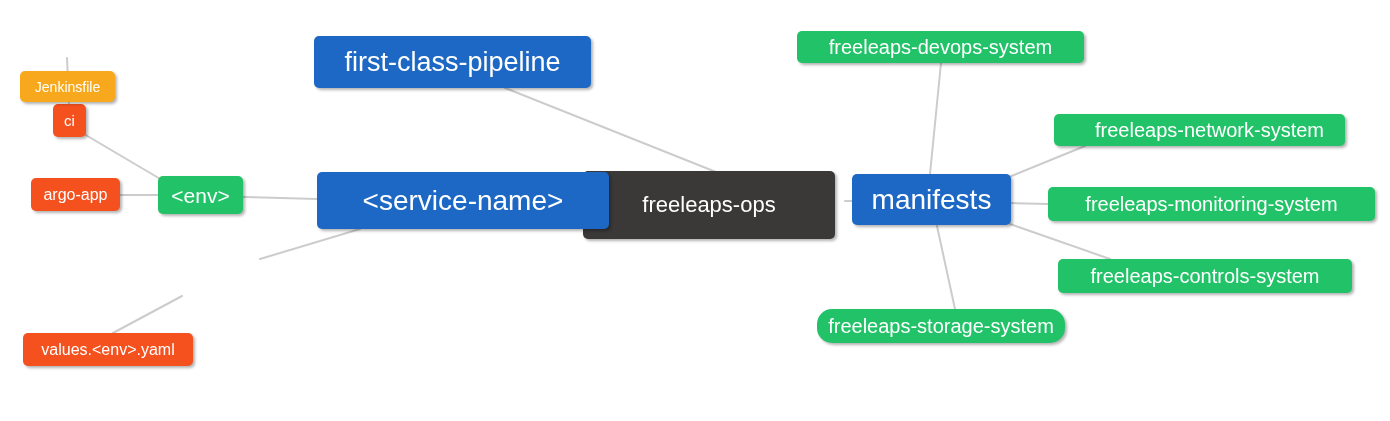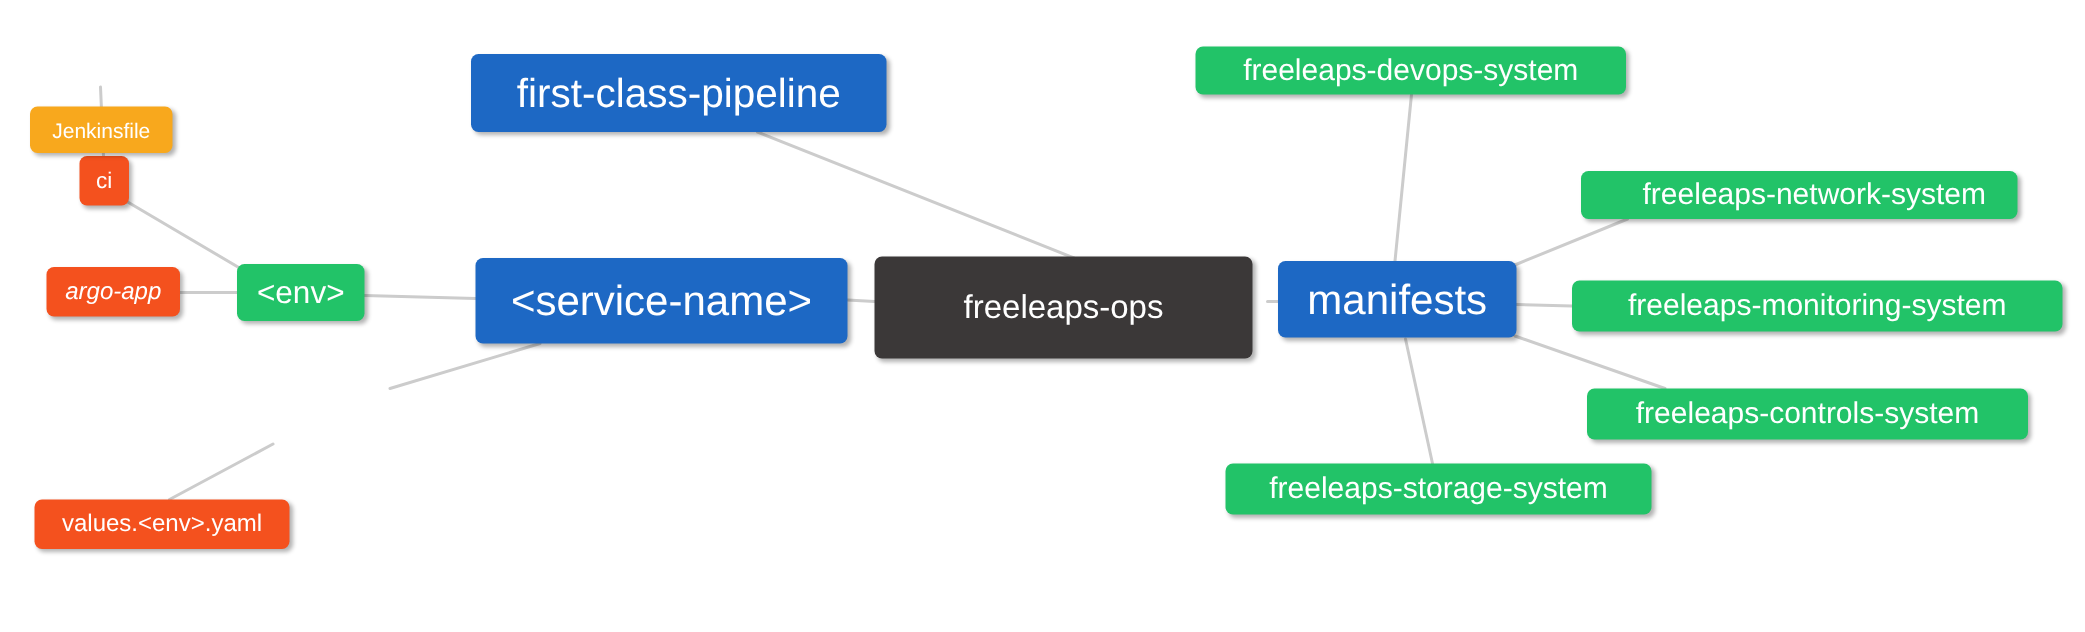--- a/index.html
+++ b/index.html
@@ -54,25 +54,25 @@
       <line x1="845" y1="201" x2="852" y2="201" stroke="#cccccc" stroke-width="2" stroke-linecap="round"></line>
       <line x1="930" y1="174" x2="941" y2="63" stroke="#cccccc" stroke-width="2" stroke-linecap="round"></line>
       <line x1="1009" y1="177" x2="1085" y2="146" stroke="#cccccc" stroke-width="2" stroke-linecap="round"></line>
       <line x1="1011" y1="203" x2="1048" y2="204" stroke="#cccccc" stroke-width="2" stroke-linecap="round"></line>
       <line x1="1010" y1="224" x2="1110" y2="259" stroke="#cccccc" stroke-width="2" stroke-linecap="round"></line>
       <line x1="937" y1="226" x2="955" y2="309" stroke="#cccccc" stroke-width="2" stroke-linecap="round"></line>
     </svg>
 
 <div class="node" style="left: 583px; top: 171px; width: 252px; height: 68px; font-size: 22px; background: rgb(59, 56, 56); color: rgb(255, 255, 255);">freeleaps-ops</div>
     <div class="node" style="left: 314px; top: 36px; width: 277px; height: 52px; font-size: 27px; background: rgb(29, 104, 196); color: rgb(255, 255, 255);">first-class-pipeline</div>
-    <div class="node" style="left: 317px; top: 172px; width: 248px; height: 57px; font-size: 28px; background: rgb(29, 104, 196); color: rgb(255, 255, 255);">&lt;service-name&gt;</div>
+    <div class="node" style="left: 317px; top: 172px; width: 292px; height: 57px; font-size: 28px; background: rgb(29, 104, 196); color: rgb(255, 255, 255);">&lt;service-name&gt;</div>
     <div class="node" style="left: 852px; top: 174px; width: 159px; height: 51px; font-size: 28px; background: rgb(29, 104, 196); color: rgb(255, 255, 255);">manifests</div>
     <div class="node" style="left: 158px; top: 176px; width: 85px; height: 38px; font-size: 21px; background: rgb(34, 195, 104); color: rgb(255, 255, 255);">&lt;env&gt;</div>
     <div class="node" style="left: 53px; top: 104px; width: 33px; height: 33px; font-size: 15px; background: rgb(244, 81, 30); color: rgb(255, 255, 255);">ci</div>
-    <div class="node" style="left: 31px; top: 178px; width: 89px; height: 33px; font-size: 16px; background: rgb(244, 81, 30); color: rgb(255, 255, 255); font-style: italic;">argo-app</div>
+    <div class="node" style="left: 31px; top: 178px; width: 89px; height: 33px; font-size: 16px; background: rgb(244, 81, 30); color: rgb(255, 255, 255);">argo-app</div>
     <div class="node" style="left: 7px; top: 333px; width: 170px; height: 33px; font-size: 16px; background: rgb(244, 81, 30); color: rgb(255, 255, 255); margin-left: 16px;">values.&lt;env&gt;.yaml</div>
     <div class="node" style="left: 20px; top: 27px; width: 95px; height: 31px; font-size: 14px; background: rgb(248, 168, 29); color: rgb(255, 255, 255); margin-top: 44px;">Jenkinsfile</div>
     <div class="node" style="left: 797px; top: 31px; width: 287px; height: 32px; font-size: 20px; background: rgb(34, 195, 104); color: rgb(255, 255, 255);">freeleaps-devops-system</div>
     <div class="node" style="left: 1054px; top: 114px; width: 291px; height: 32px; font-size: 20px; background: rgb(34, 195, 104); color: rgb(255, 255, 255); padding-left: 20px;">freeleaps-network-system</div>
     <div class="node" style="left: 1048px; top: 187px; width: 327px; height: 34px; font-size: 20px; background: rgb(34, 195, 104); color: rgb(255, 255, 255);">freeleaps-monitoring-system</div>
     <div class="node" style="left: 1058px; top: 259px; width: 294px; height: 34px; font-size: 20px; background: rgb(34, 195, 104); color: rgb(255, 255, 255);">freeleaps-controls-system</div>
-    <div class="node" style="left: 817px; top: 309px; width: 284px; height: 34px; font-size: 20px; background: rgb(34, 195, 104); color: rgb(255, 255, 255);">freeleaps-storage-system</div>
+    <div class="node" style="left: 817px; top: 309px; width: 248px; height: 34px; font-size: 20px; background: rgb(34, 195, 104); color: rgb(255, 255, 255); border-radius: 15px;">freeleaps-storage-system</div>
   </div>
 
 </body></html>

